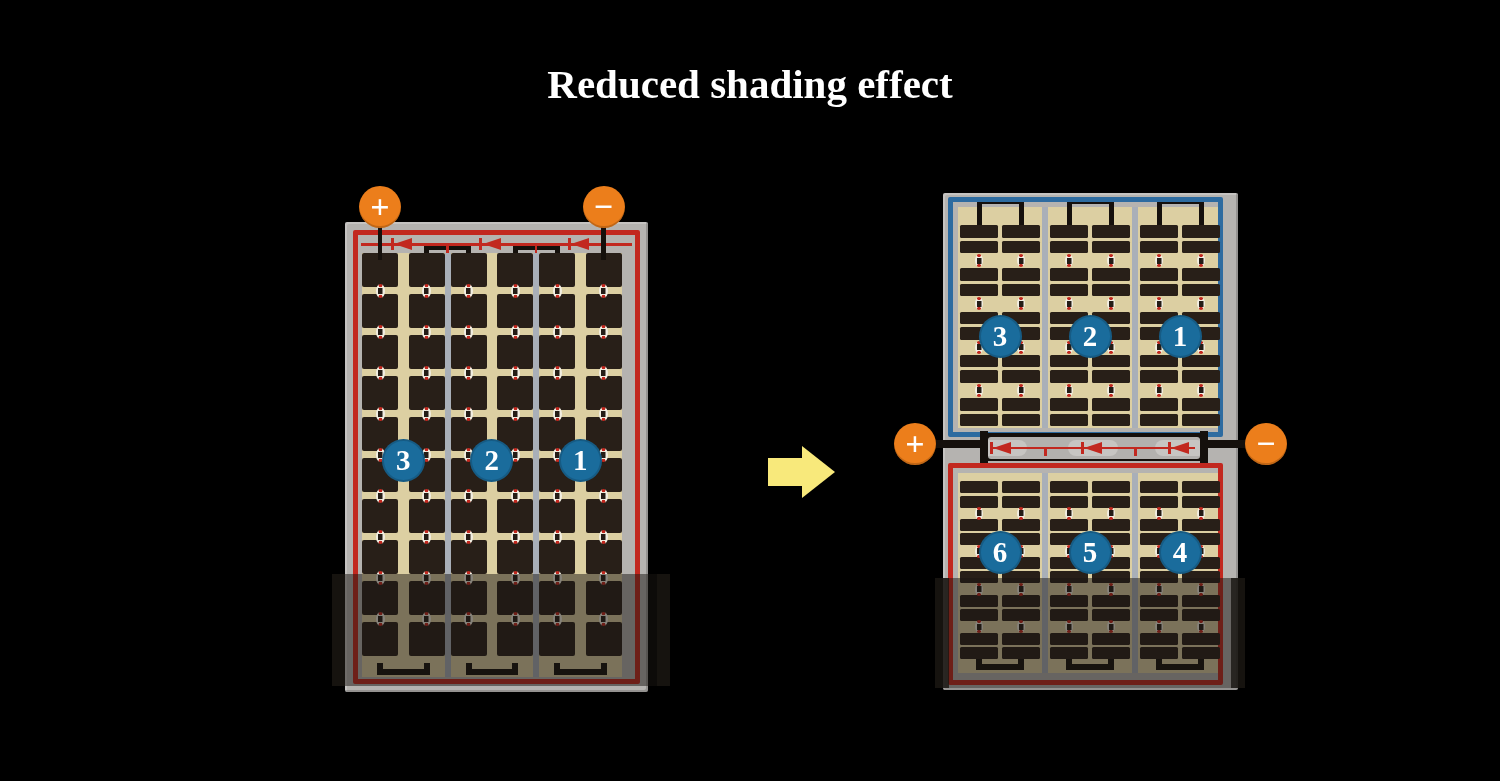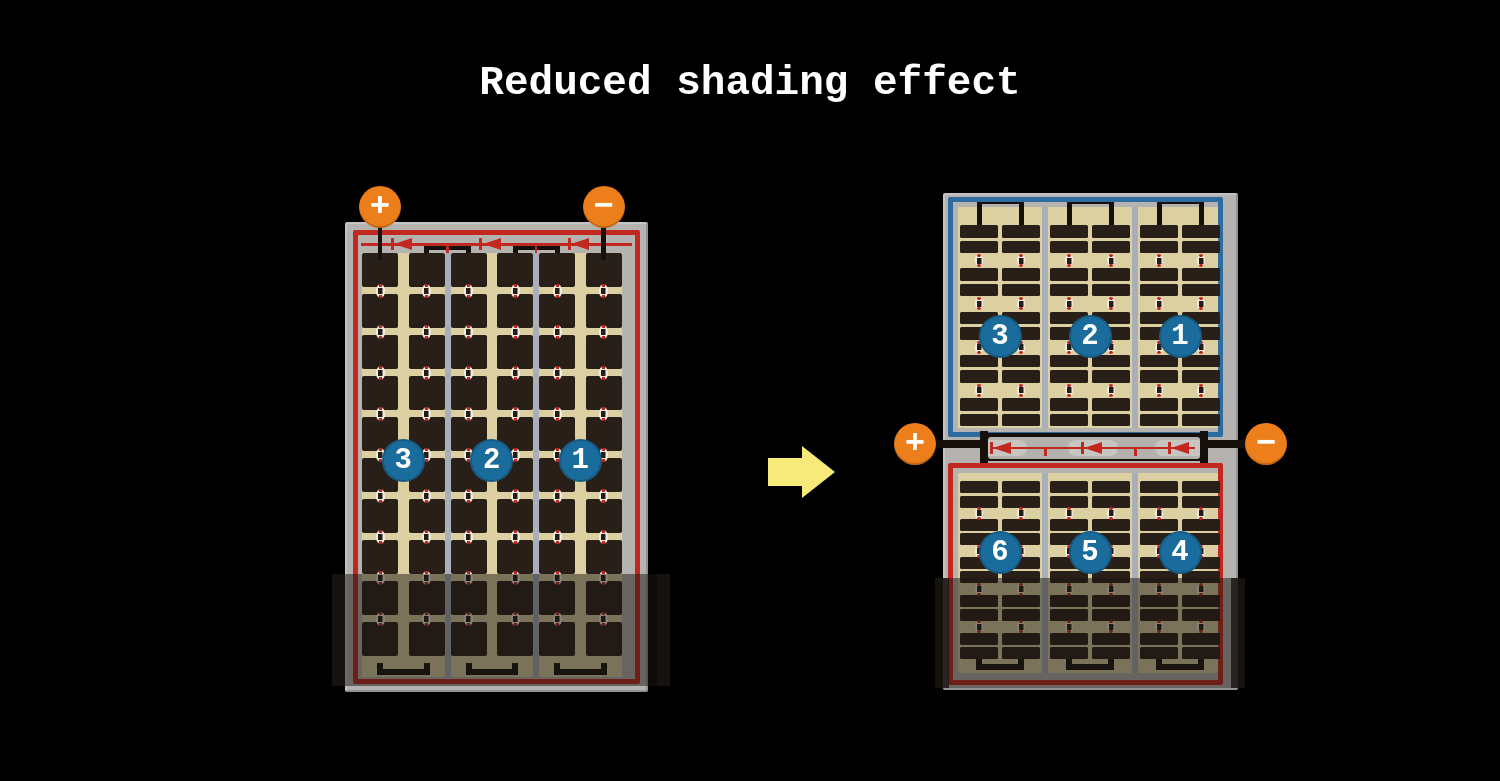--- a/index.html
+++ b/index.html
@@ -1,18 +1,18 @@
 <!DOCTYPE html>
 <html><head>
 <meta charset="utf-8">
 <style>
   html,body{margin:0;padding:0;background:#000;}
   .stage{
     position:relative;width:1500px;height:781px;overflow:hidden;
-    font-family:Liberation Mono, monospace;
+    font-family:Liberation Serif, serif;
   }
   .title{
     position:absolute;left:0;top:60px;width:100%;
     text-align:center;font-size:41px;font-weight:bold;letter-spacing:0;
     margin:0;
   }
   .panel{
     position:absolute;border-radius:2px;
     box-shadow:inset -2px -2px 0 rgba(0,0,0,.18), inset 2px 2px 0 rgba(255,255,255,.22);
   }

